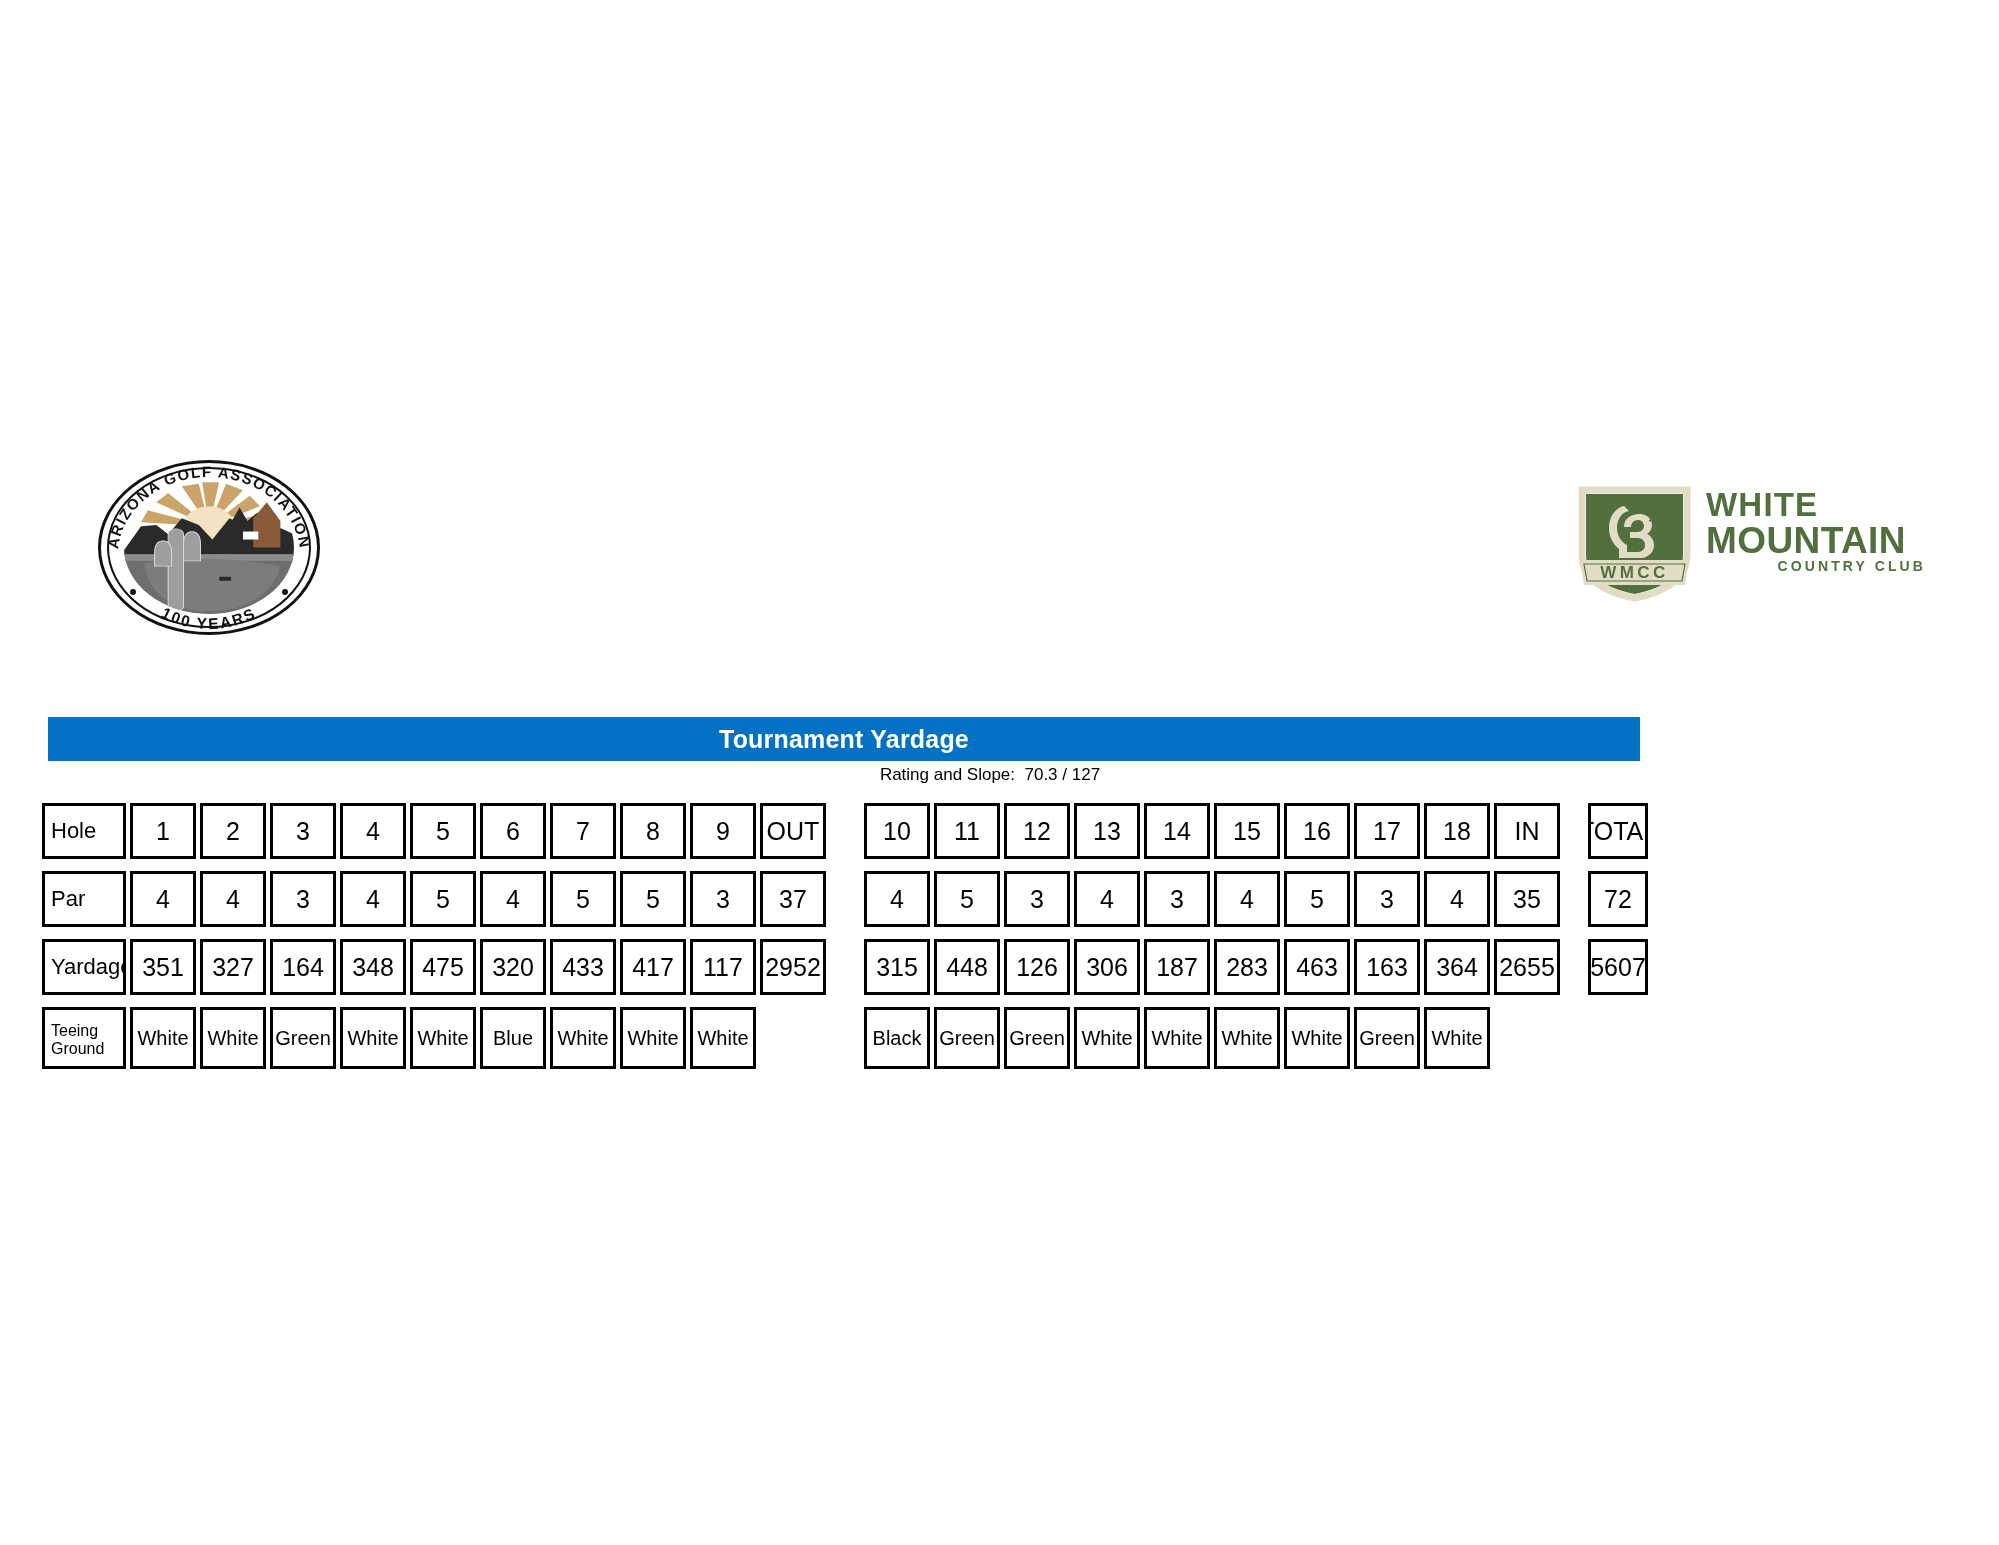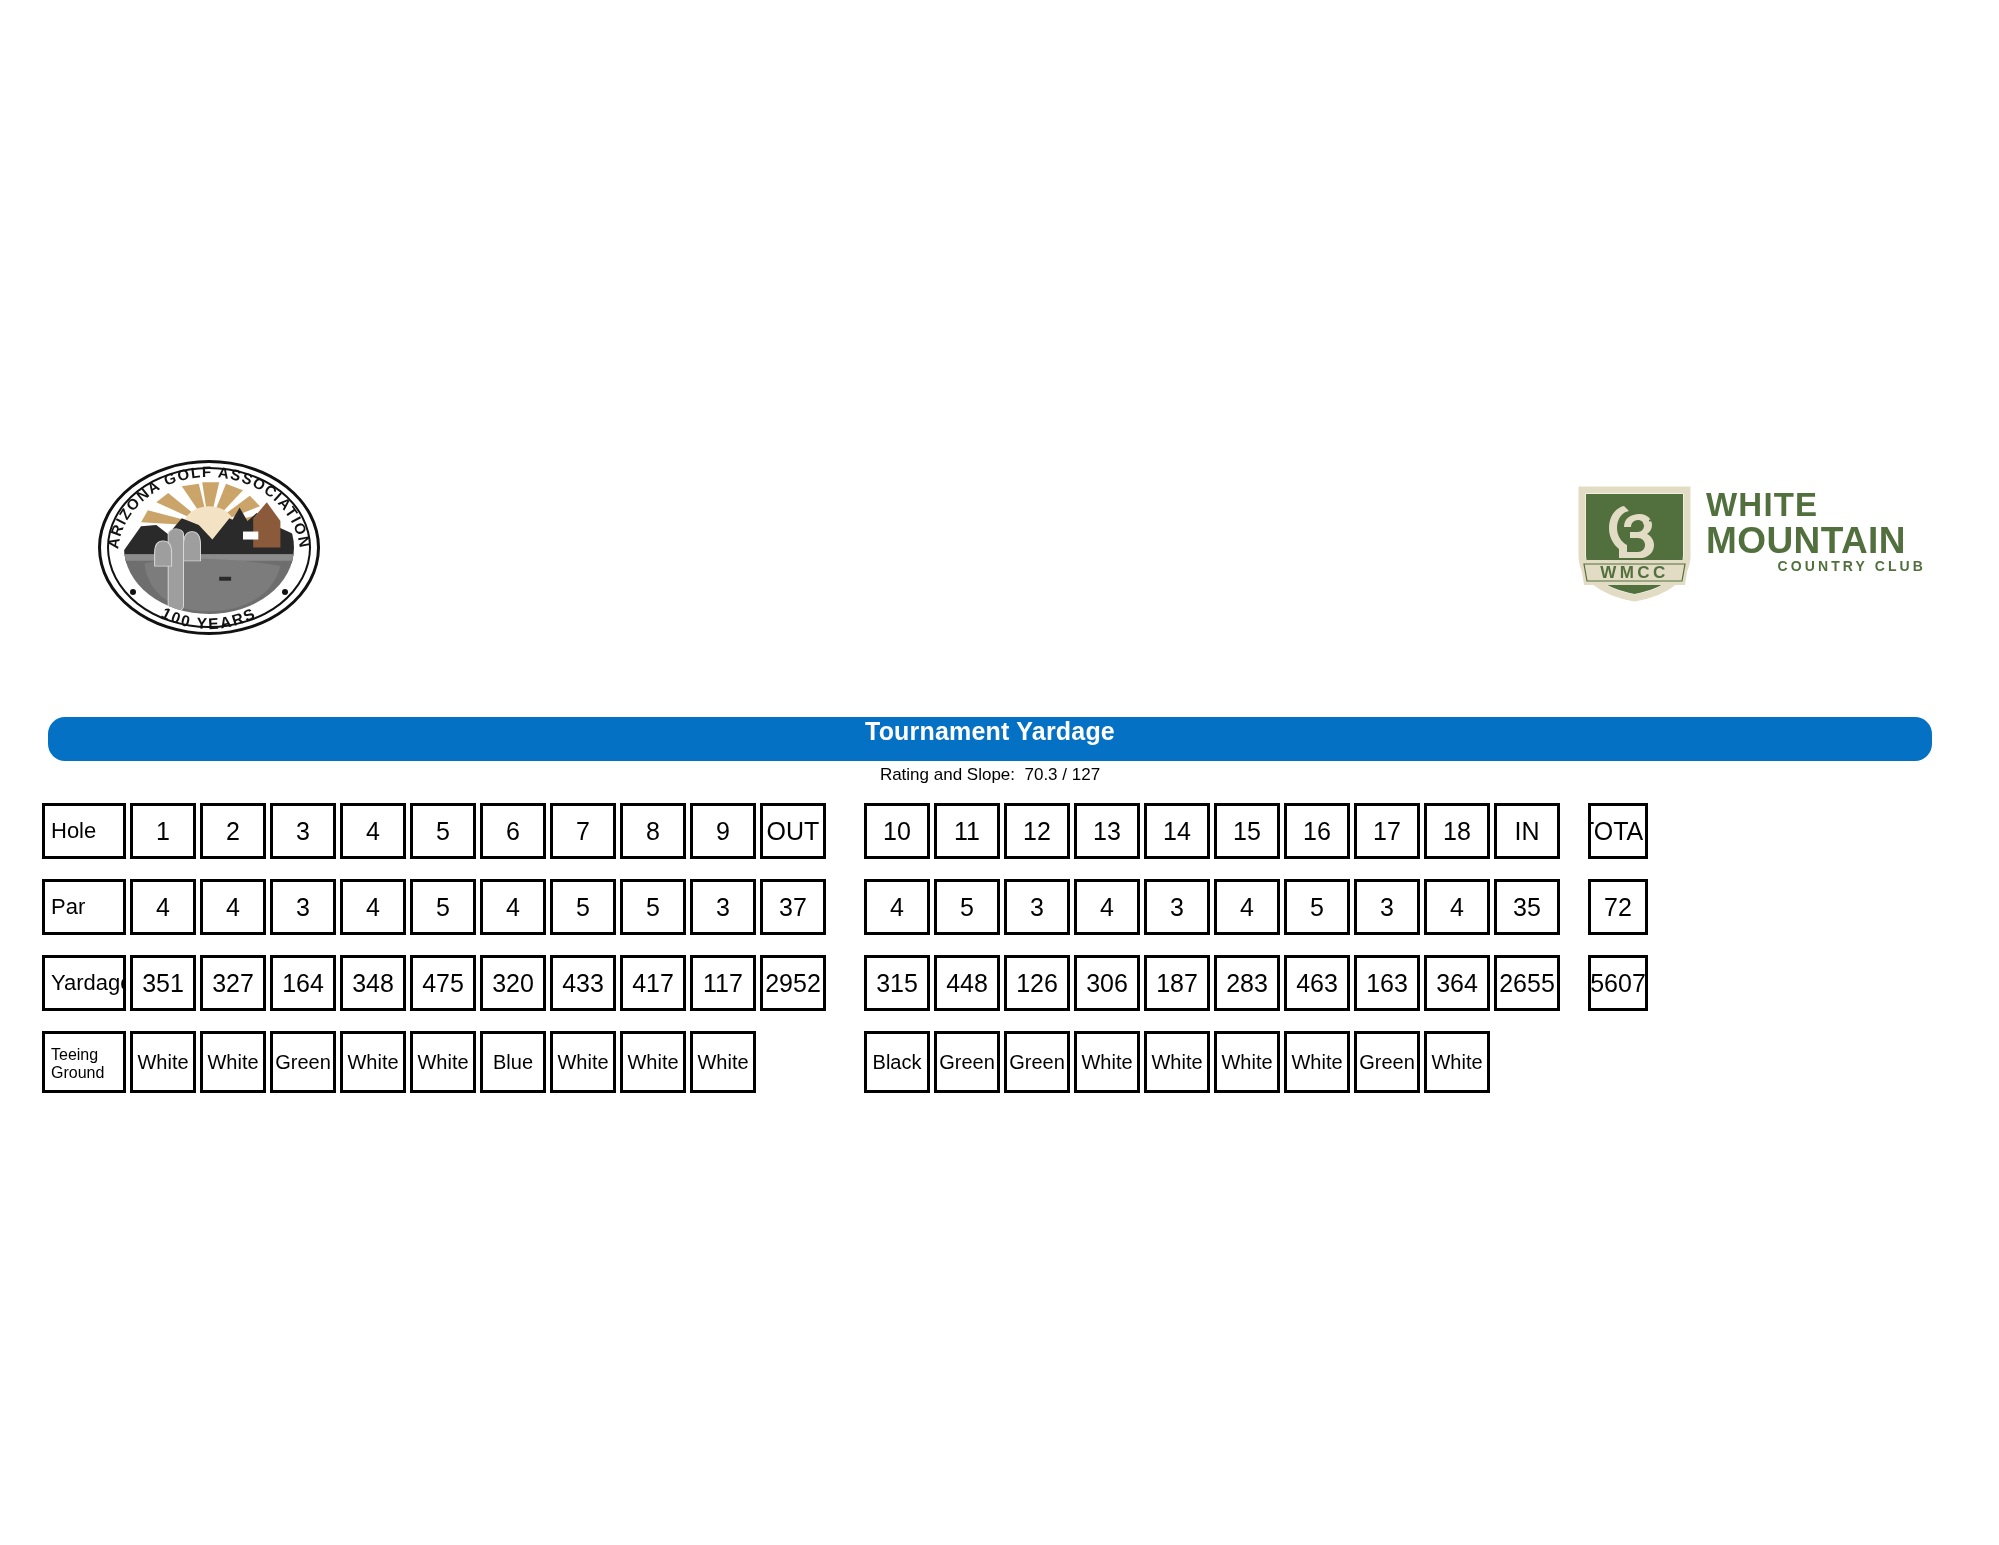--- a/index.html
+++ b/index.html
@@ -136,31 +136,30 @@
     line-height: 1.05;
     margin-top: 0;
     text-align: right;
   }
 
   
   .yardage-banner {
     position: absolute;
     left: 48px;
     top: 717px;
-    width: 1884px;
+    width: 1592px;
     height: 44px;
     background: #0571C4;
     color: #ffffff;
     font-size: 25px;
     font-weight: bold;
     display: flex;
-    align-items: flex-start;
+    align-items: center;
     justify-content: center;
     letter-spacing: 0.2px;
-    border-radius: 17px;
   }
   .rating-slope {
     position: absolute;
     left: 48px;
     top: 765px;
     width: 1884px;
     text-align: center;
     font-size: 17px;
     white-space: pre;
   }
@@ -168,21 +167,21 @@
   
   .scorecard {
     position: absolute;
     left: 42px;
     top: 803px;
     width: 1906px;
   }
   .sc-row {
     display: flex;
     align-items: flex-end;
-    margin-bottom: 20px;
+    margin-bottom: 12px;
   }
   .cell {
     border: 3px solid #000000;
     box-sizing: border-box;
     background: #ffffff;
     display: flex;
     align-items: center;
     justify-content: center;
     font-size: 25px;
     line-height: 1.12;

